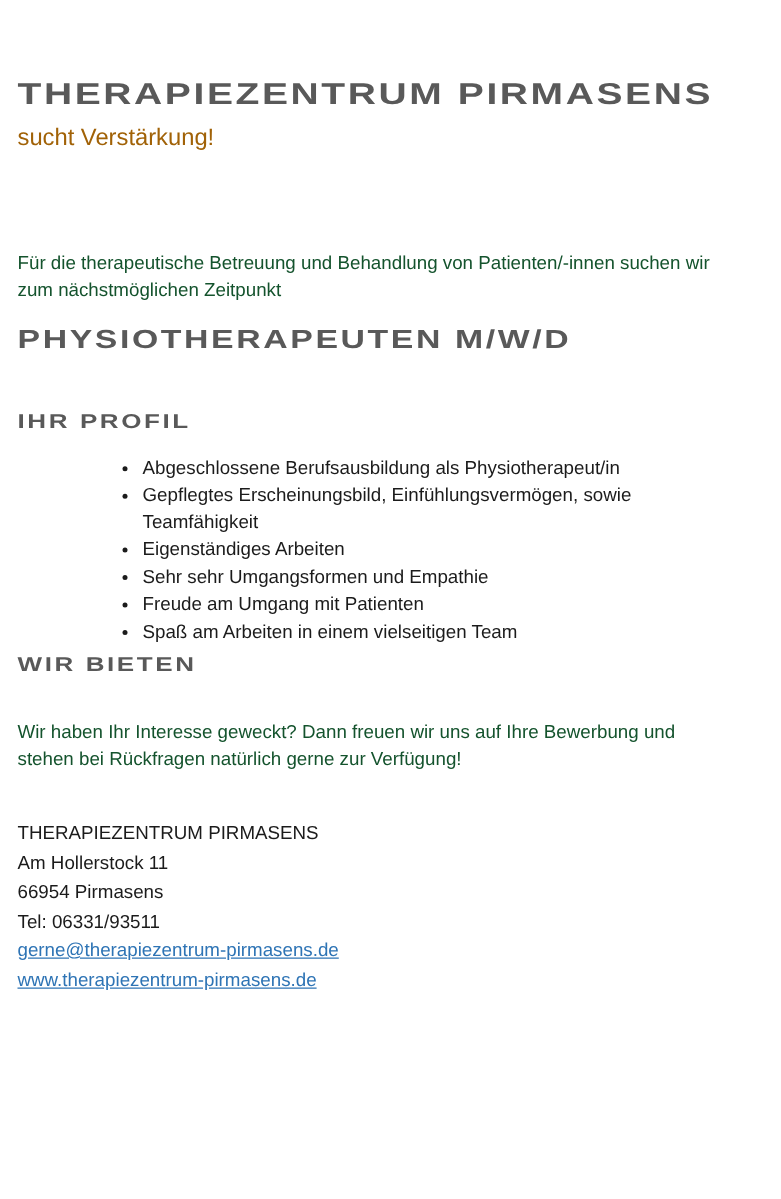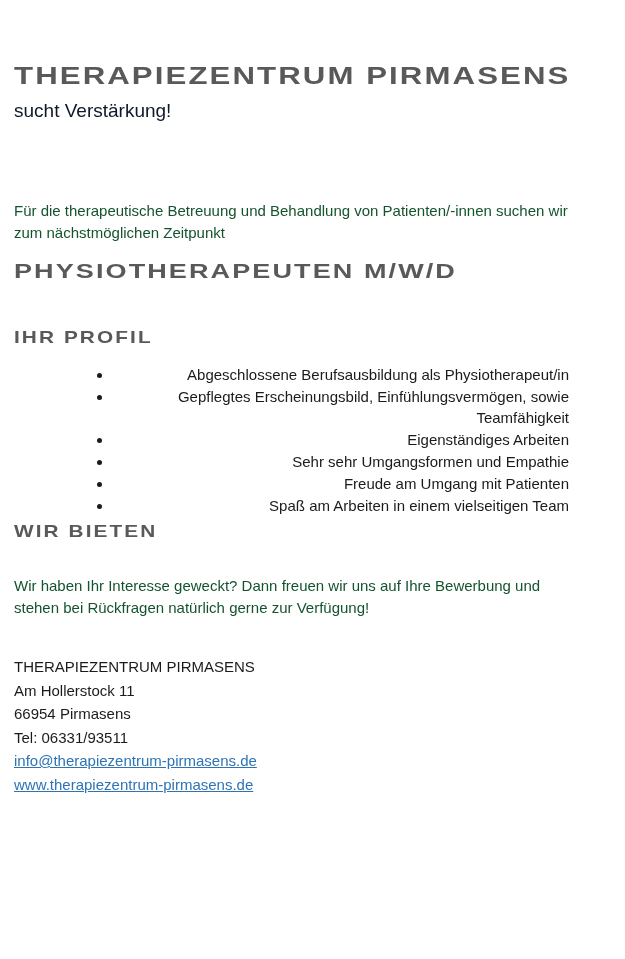--- a/index.html
+++ b/index.html
@@ -26,41 +26,41 @@
   }
   .h1 { font-size: 30px; line-height: 34px; margin-top: 62px; }
   .jobtitle { font-size: 26px; line-height: 30px; margin-top: 8px; }
   .section-title { font-size: 20px; line-height: 22px; }
   .st-profil { margin-top: 40px; }
   .st-bieten { margin-top: 7px; }
 
   .subheading {
     font-size: 19px;
     line-height: 26px;
-    color: #0f172a;
+    color: #a16207;
     margin-top: 2px;
   }
   .body-text {
     font-size: 15px;
     line-height: 22px;
     color: #14532d;
   }
   .intro { margin-top: 76px; }
   .closing { margin-top: 30px; }
 
   ul.bullets {
     list-style: disc outside;
     margin: 13px 0 0 0;
     padding-left: 99px;
     font-size: 15px;
     line-height: 21px;
     color: #1b1b1b;
   }
   ul.bullets.second { margin-top: 8px; }
-  ul.bullets li { margin-bottom: 1px; padding-left: 1px; width: 455px; text-align: right; }
+  ul.bullets li { margin-bottom: 1px; padding-left: 1px; width: 455px; }
 
   .contact {
     margin-top: 36px;
     font-size: 15px;
     line-height: 23.5px;
   }
   .contact a {
     color: #2e74b5;
     text-decoration: underline;
   }
@@ -142,18 +142,18 @@
 
     <div class="techno section-title st-bieten">WIR BIETEN</div>
 
     <p class="body-text closing">Wir haben Ihr Interesse geweckt? Dann freuen wir uns auf Ihre Bewerbung und stehen bei Rückfragen natürlich gerne zur Verfügung!</p>
 
     <div class="contact">
       <div>THERAPIEZENTRUM PIRMASENS</div>
       <div>Am Hollerstock 11</div>
       <div>66954 Pirmasens</div>
       <div>Tel: 06331/93511</div>
-      <div><a href="#">info@therapiezentrum-pirmasens.de</a></div>
+      <div><a href="#">gerne@therapiezentrum-pirmasens.de</a></div>
       <div><a href="#">www.therapiezentrum-pirmasens.de</a></div>
     </div>
   </div>
 
 </div>
 
 </body></html>

